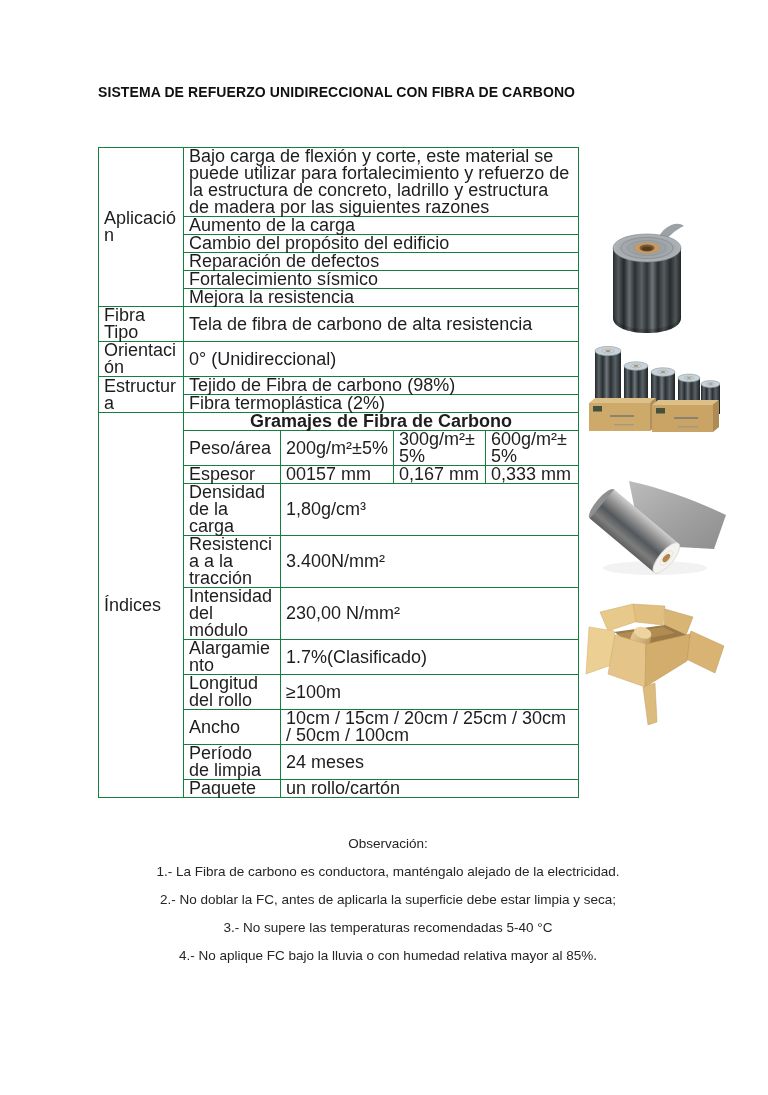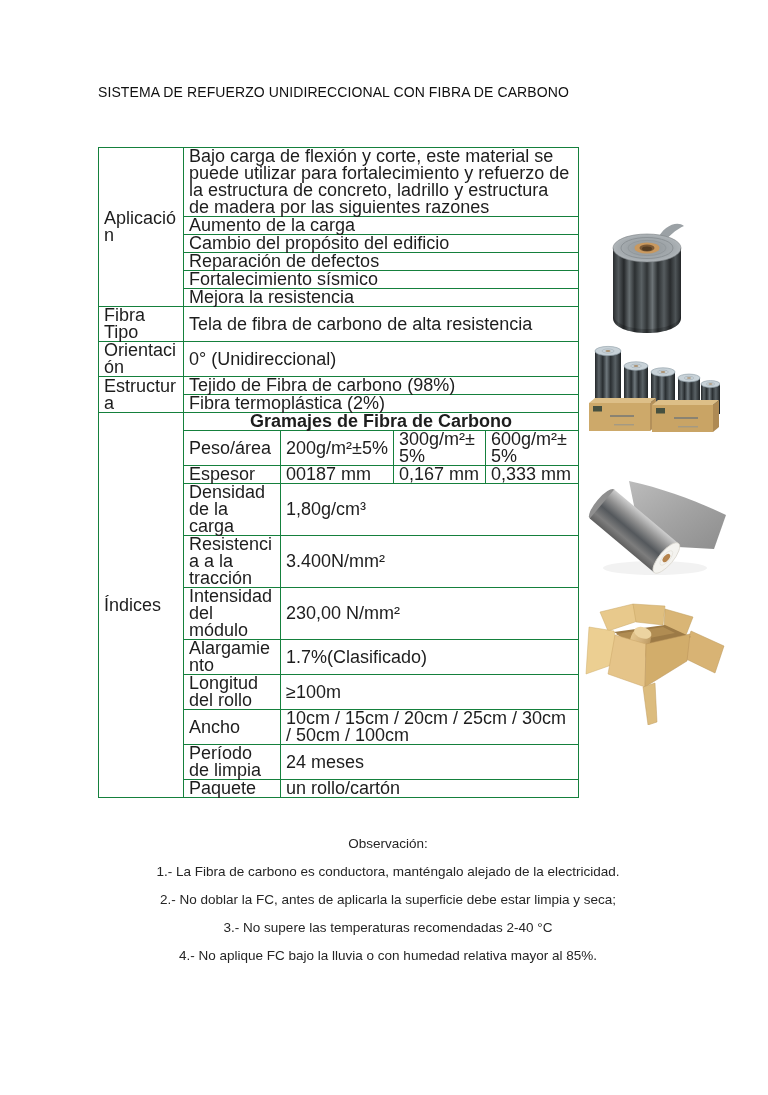--- a/index.html
+++ b/index.html
@@ -2,21 +2,21 @@
 <html><head>
 <meta charset="utf-8">
 <style>
   html,body { margin:0; padding:0; background:#ffffff; }
   .page {
     position:relative; width:768px; height:1095px; background:#ffffff;
     font-family:"Liberation Sans", sans-serif; color:#1d1d1d; overflow:hidden;
   }
   .doc-title {
     position:absolute; left:98px; top:84px;
-    font-size:14px; font-weight:normal; color:#101010; letter-spacing:0.1px;
+    font-size:14px; font-weight:bold; color:#101010; letter-spacing:0.1px;
     white-space:nowrap;
   }
   table.spec {
     position:absolute; left:98px; top:147px; width:481px;
     border-collapse:collapse; table-layout:fixed;
   }
   table.spec td {
     border:1px solid #15803d;
     font-size:18px; line-height:17px;
     padding:0 5px; vertical-align:middle;
@@ -88,21 +88,21 @@
         <td colspan="4" class="gram">Gramajes de Fibra de Carbono</td>
       </tr>
       <tr>
         <td>Peso/área</td>
         <td>200g/m²±5%</td>
         <td>300g/m²±5%</td>
         <td>600g/m²±5%</td>
       </tr>
       <tr>
         <td>Espesor</td>
-        <td>00187 mm</td>
+        <td>00157 mm</td>
         <td>0,167 mm</td>
         <td>0,333 mm</td>
       </tr>
       <tr>
         <td>Densidad de la carga</td>
         <td colspan="3">1,80g/cm³</td>
       </tr>
       <tr>
         <td>Resistencia a la tracción</td>
         <td colspan="3">3.400N/mm²</td>
@@ -273,17 +273,17 @@
     <polygon points="32,40 63,49 62,92 25,79" fill="#e5c489" stroke="#cba768" stroke-width="0.5"></polygon>
     <polygon points="63,49 107,39 104,66 62,92" fill="#d2ad6b" stroke="#b8935a" stroke-width="0.5"></polygon>
 
     <polygon points="60,92 72,88 74,127 65,130" fill="#dcbc7e" stroke="#c09c60" stroke-width="0.5"></polygon>
   </svg>
 
   <div class="obs">
     <p>Observación:</p>
     <p>1.- La Fibra de carbono es conductora, manténgalo alejado de la electricidad.</p>
     <p>2.- No doblar la FC, antes de aplicarla la superficie debe estar limpia y seca;</p>
-    <p>3.- No supere las temperaturas recomendadas 2-40 °C</p>
+    <p>3.- No supere las temperaturas recomendadas 5-40 °C</p>
     <p>4.- No aplique FC bajo la lluvia o con humedad relativa mayor al 85%.</p>
   </div>
 
 </div>
 
 </body></html>

